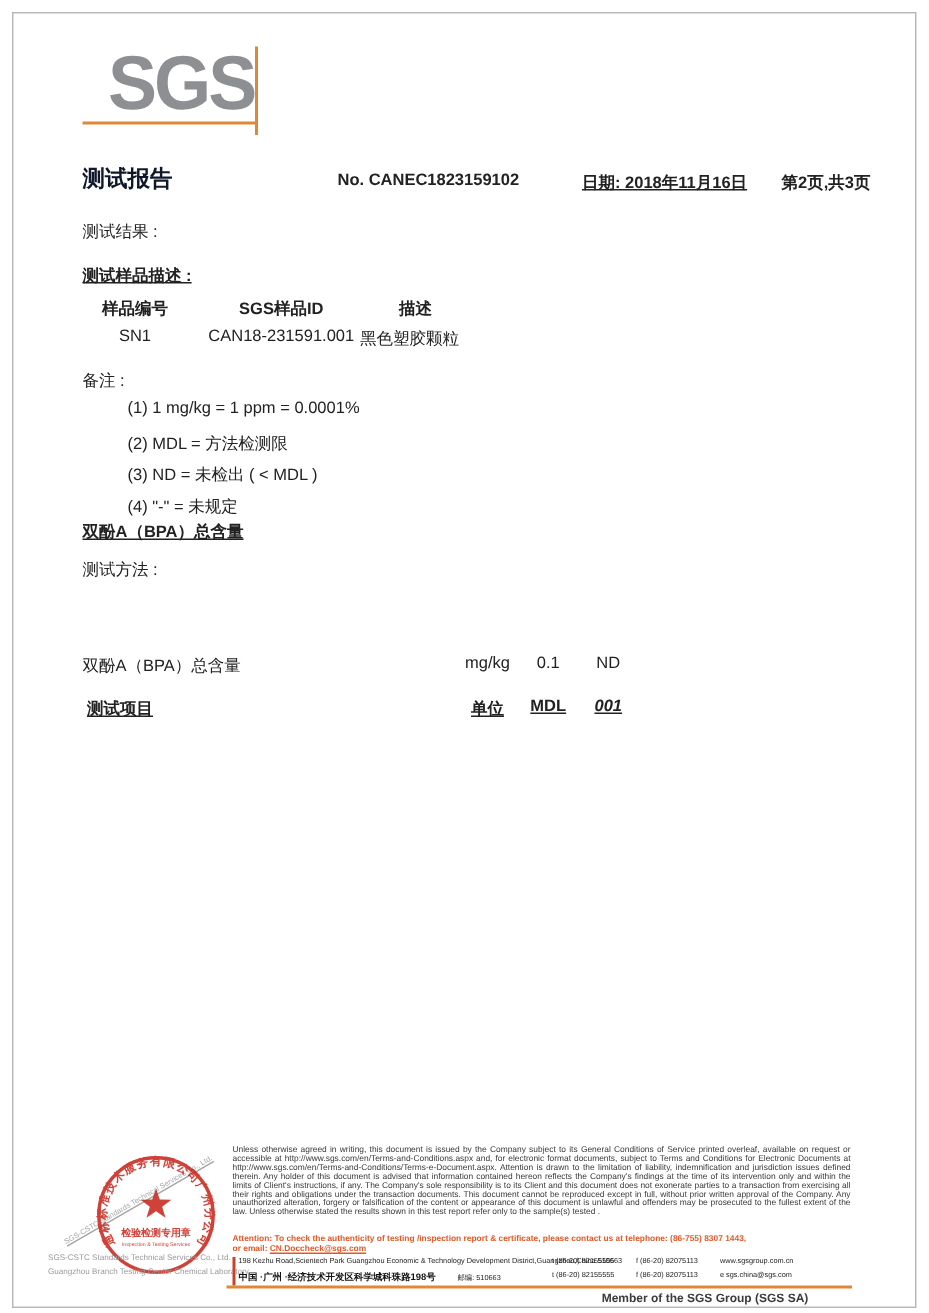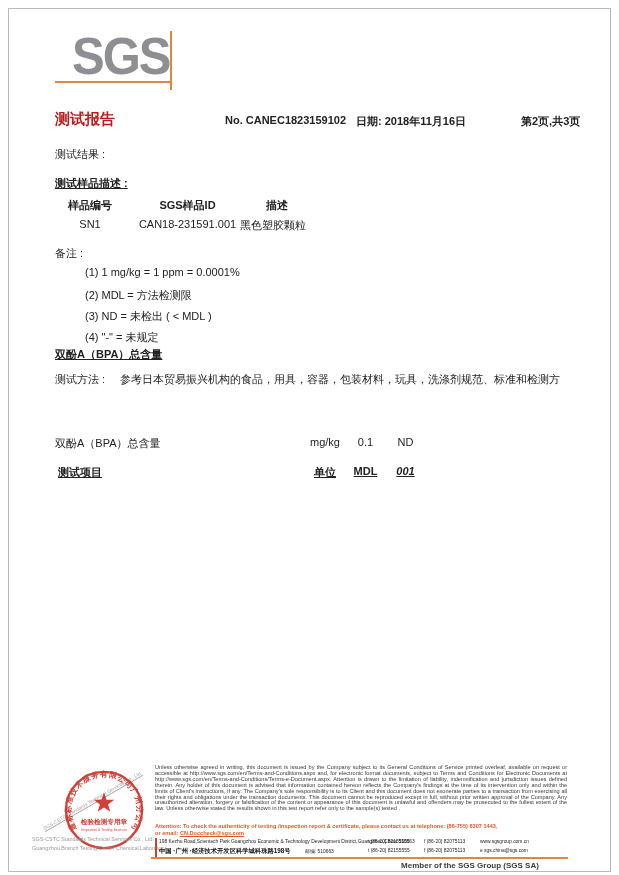--- a/index.html
+++ b/index.html
@@ -8,21 +8,21 @@
     position:relative; width:619px; height:875px; background:#fff;
     font-family:"Liberation Sans", sans-serif; color:#1a1a1a; overflow:hidden;
   }
   .page-frame {
     position:absolute; left:8px; top:8px; width:603px; height:864px;
     border:1px solid #b9b9b9; background:#fff;
   }
   .abs { position:absolute; white-space:nowrap; }
   .logo-text { font-size:49px; font-weight:bold; color:#8d8f92; letter-spacing:-2px; transform:scaleY(1.04); }
   .accent-line { background:#e0873a; }
-  .doc-title { font-size:15px; font-weight:bold; color:#b91c1c; }
+  .doc-title { font-size:15px; font-weight:bold; color:#0f172a; }
   .meta { font-size:11px; color:#222; }
   .body-text { font-size:11px; color:#222; }
   .bold { font-weight:bold; }
   .section-head { font-size:11px; font-weight:bold; text-decoration:underline; color:#222; }
   .cell-center { text-align:center; }
   .th-underline { text-decoration:underline; font-weight:bold;margin-top:48px; }
   .italic { font-style:italic; }
   .fine { font-size:5.6px; line-height:5.9px; color:#3a3a3a; }
   .disclaimer { width:412px; text-align:justify; white-space:normal; }
   .attention { font-size:5.6px; font-weight:bold; color:#e05a28; }
@@ -37,21 +37,21 @@
 
 <div class="canvas">
   <div class="page-frame"></div>
 
   <div class="abs logo-text" style="left:72px; top:28px;">SGS</div>
   <div class="abs accent-line" style="left:55px; top:81px; width:117px; height:2px;"></div>
   <div class="abs accent-line" style="left:170px; top:31px; width:2px; height:59px;"></div>
 
   <div class="abs doc-title" style="left:55px; top:110px;">测试报告</div>
   <div class="abs meta bold" style="left:225px; top:114px;">No. CANEC1823159102</div>
-  <div class="abs meta bold" style="left:356px; top:114px;">日期: 2018年11月16日</div>
+  <div class="abs meta bold" style="left:388px; top:114px;text-decoration:underline;">日期: 2018年11月16日</div>
   <div class="abs meta bold" style="left:521px; top:114px;">第2页,共3页</div>
 
   <div class="abs body-text" style="left:55px; top:147px;">测试结果 :</div>
   <div class="abs section-head" style="left:55px; top:176px;">测试样品描述 :</div>
 
   <div class="abs body-text bold cell-center" style="left:55px; top:198px; width:70px;">样品编号</div>
   <div class="abs body-text bold cell-center" style="left:130px; top:198px; width:115px;">SGS样品ID</div>
   <div class="abs body-text bold" style="left:240px; top:198px;margin-left:26px;">描述</div>
   <div class="abs body-text cell-center" style="left:55px; top:218px; width:70px;">SN1</div>
   <div class="abs body-text cell-center" style="left:130px; top:218px; width:115px;">CAN18-231591.001</div>
@@ -59,21 +59,20 @@
 
   <div class="abs body-text" style="left:55px; top:246px;">备注 :</div>
   <div class="abs body-text" style="left:85px; top:266px;">(1) 1 mg/kg = 1 ppm = 0.0001%</div>
   <div class="abs body-text" style="left:85px; top:288px;">(2) MDL = 方法检测限</div>
   <div class="abs body-text" style="left:85px; top:309px;">(3) ND = 未检出 ( &lt; MDL )</div>
   <div class="abs body-text" style="left:85px; top:330px;">(4) "-" = 未规定</div>
 
   <div class="abs section-head" style="left:55px; top:347px;">双酚A（BPA）总含量</div>
 
   <div class="abs body-text" style="left:55px; top:372px;text-align:right;">测试方法 :</div>
-  <div class="abs body-text" style="left:120px; top:372px;">参考日本贸易振兴机构的食品，用具，容器，包装材料，玩具，洗涤剂规范、标准和检测方</div>
 
   <div class="abs body-text th-underline" style="left:58px; top:417px;">测试项目</div>
   <div class="abs body-text th-underline cell-center" style="left:300px; top:417px; width:50px;">单位</div>
   <div class="abs body-text th-underline cell-center" style="left:343px; top:417px; width:45px;">MDL</div>
   <div class="abs body-text th-underline italic cell-center" style="left:383px; top:417px; width:45px;">001</div>
   <div class="abs body-text" style="left:55px; top:436px;">双酚A（BPA）总含量</div>
   <div class="abs body-text cell-center" style="left:300px; top:436px; width:50px;">mg/kg</div>
   <div class="abs body-text cell-center" style="left:343px; top:436px; width:45px;">0.1</div>
   <div class="abs body-text cell-center" style="left:383px; top:436px; width:45px;">ND</div>
 

